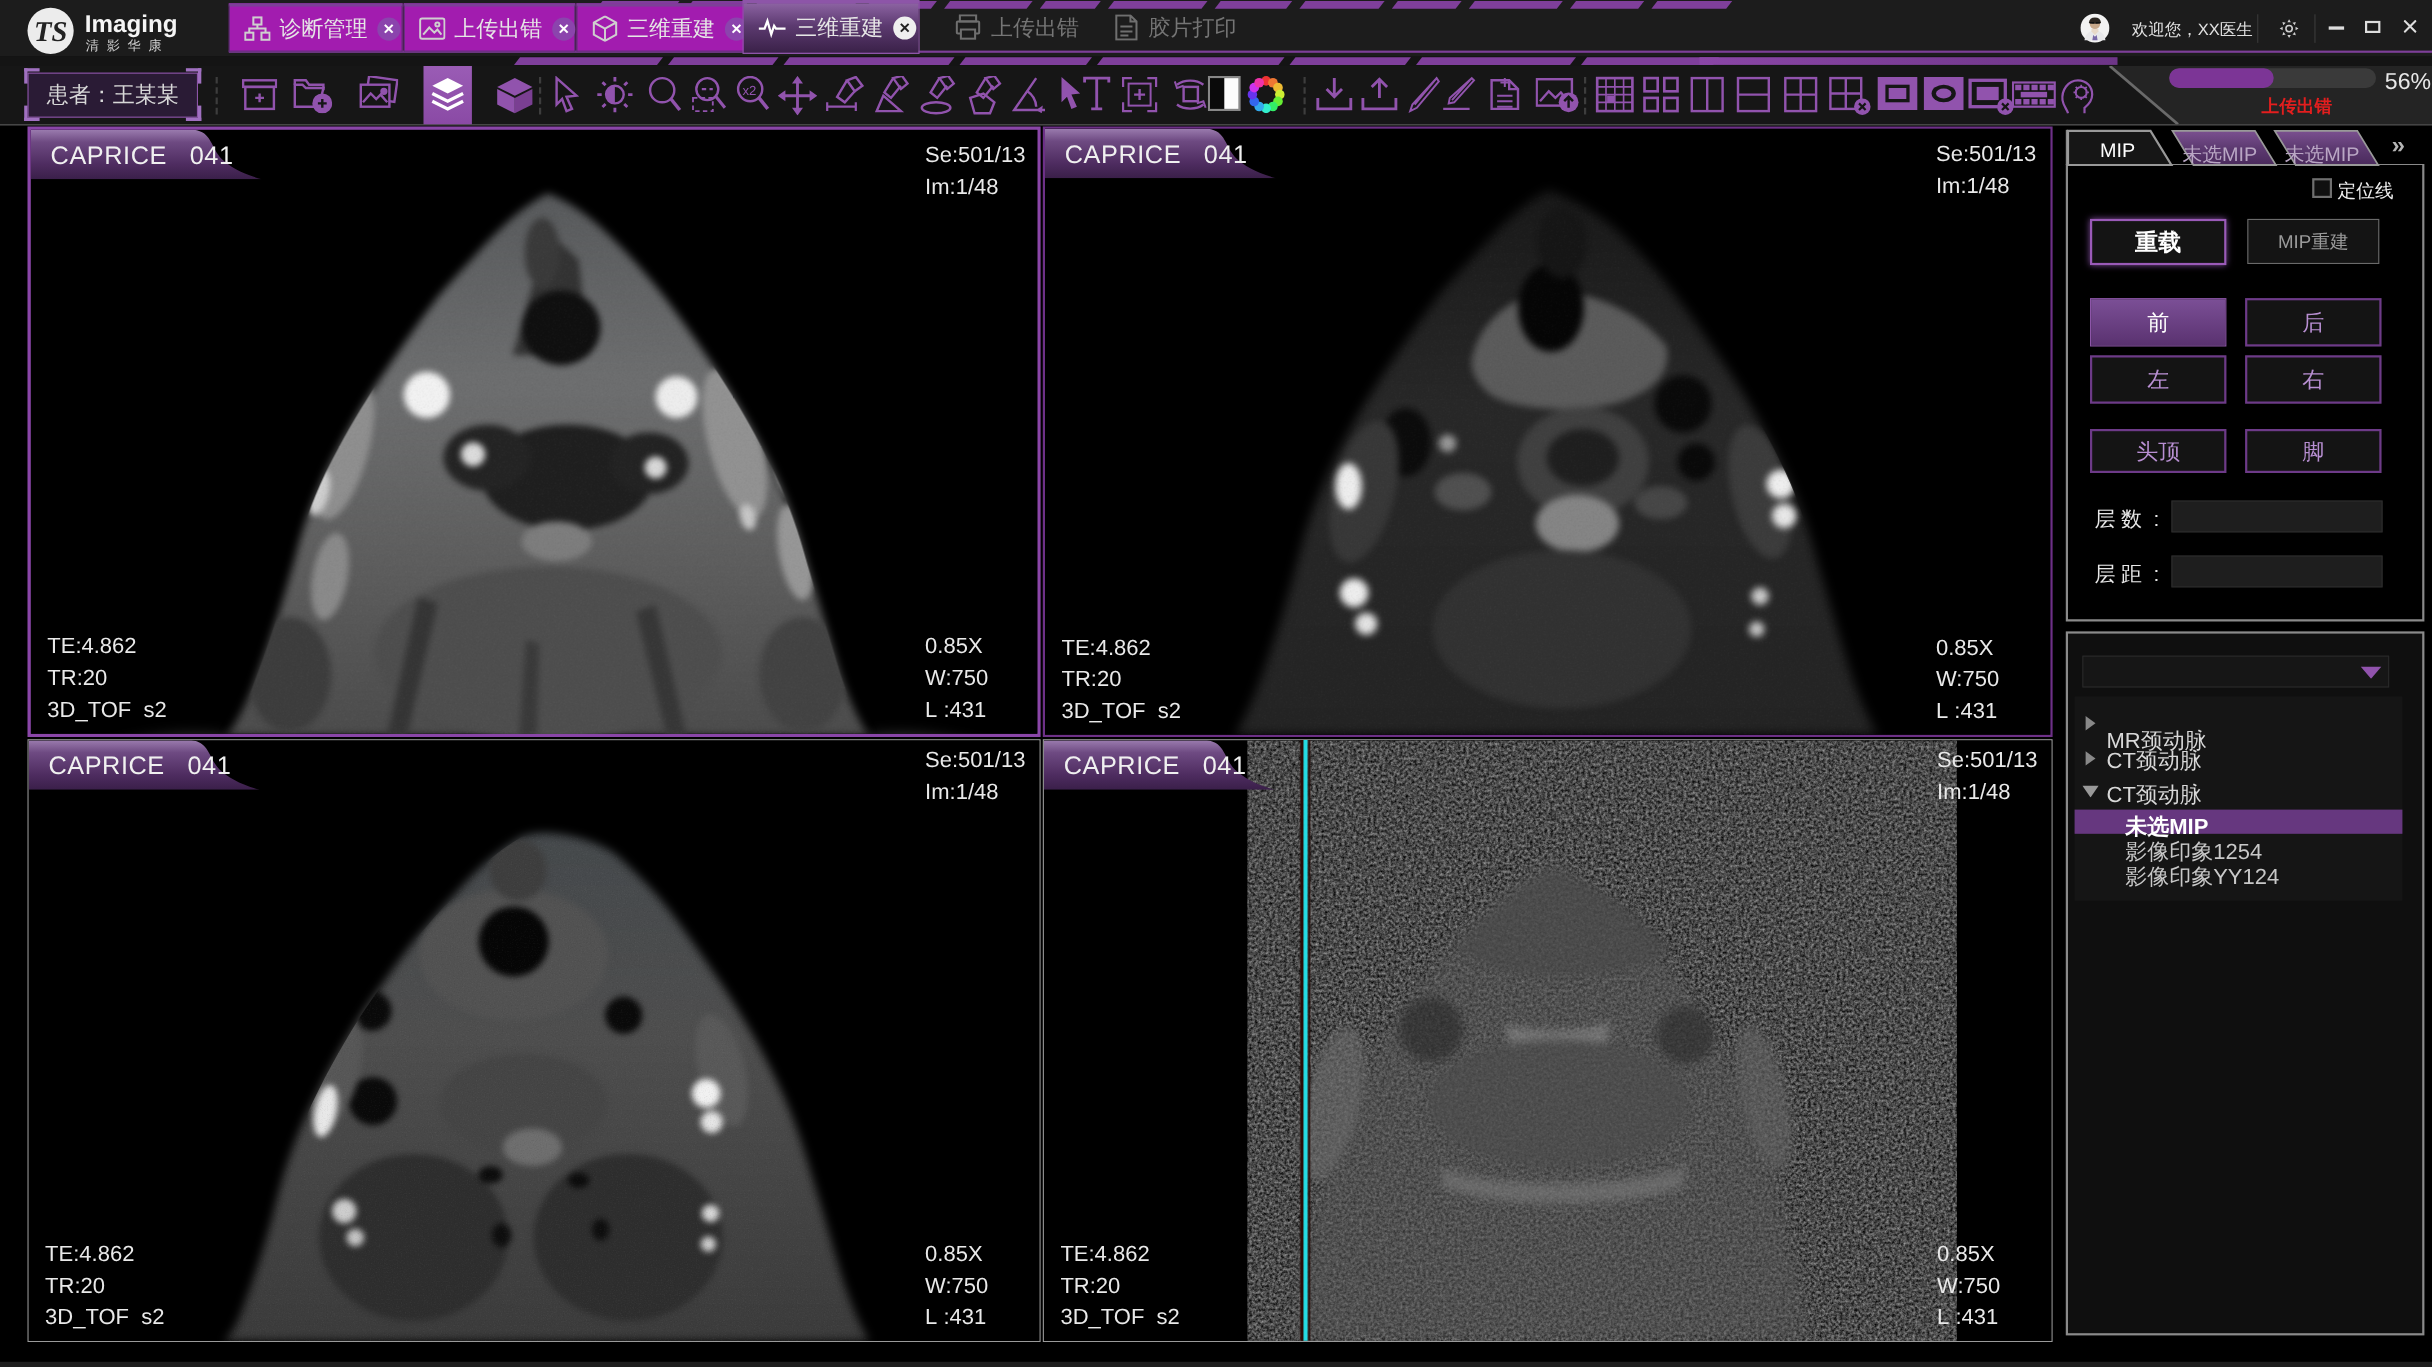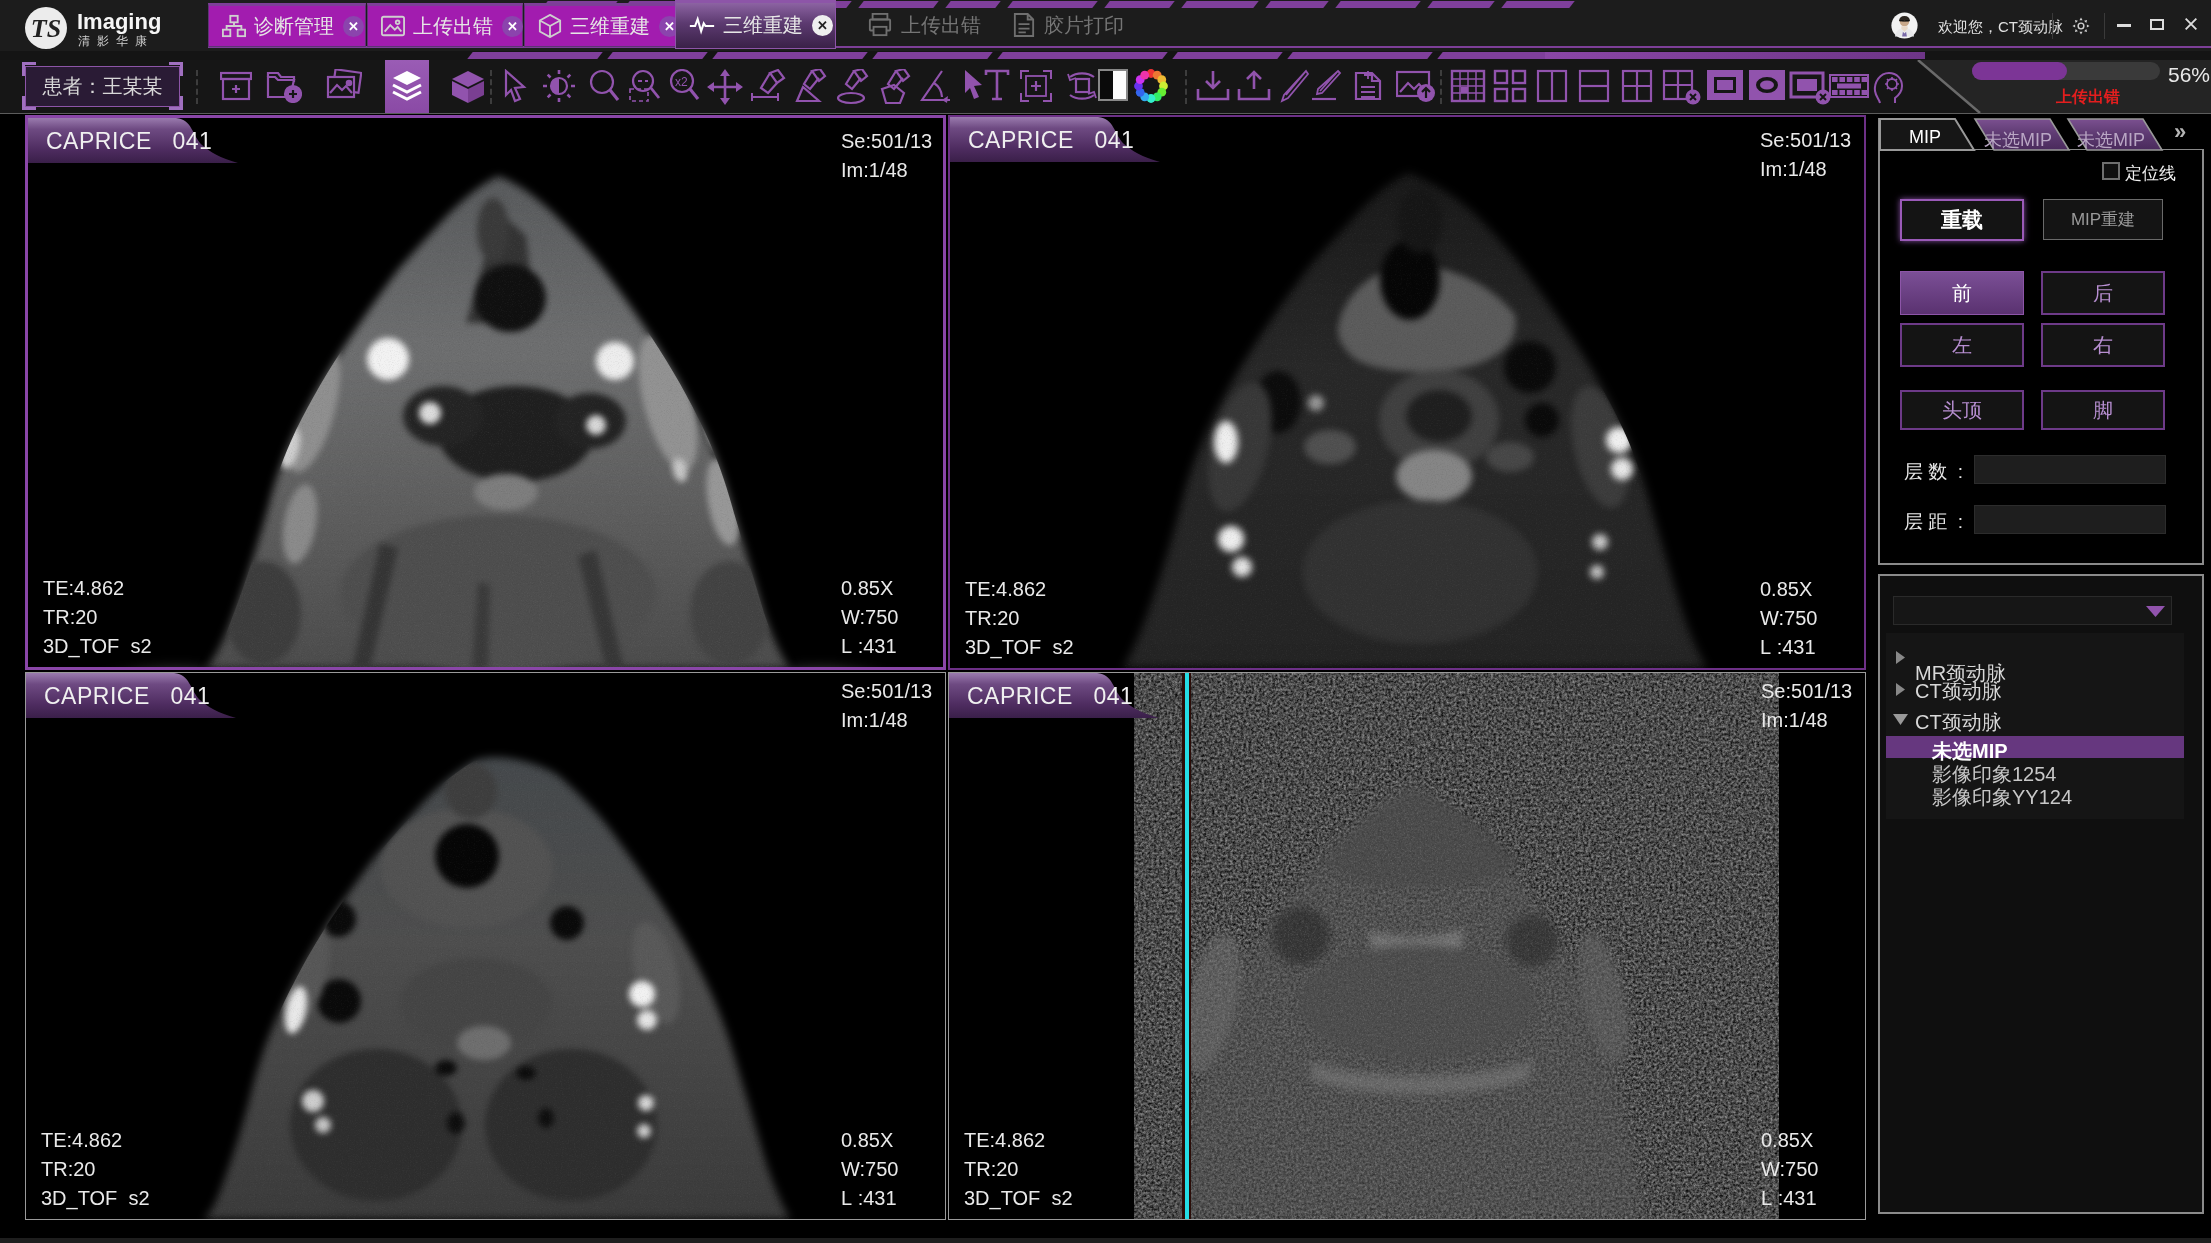--- a/index.html
+++ b/index.html
@@ -144,21 +144,21 @@
 
 <svg class="abs" style="left:1891px;top:12px" width="27" height="27" viewBox="0 0 34 34">
   <circle cx="17" cy="17" r="16.5" fill="#f2f2f2"></circle>
   <circle cx="17" cy="12" r="6" fill="#c8a88a"></circle>
   <path d="M17 5 a7 7 0 0 1 7 6 c-2 1.5 -12 1.5 -14 0 a7 7 0 0 1 7 -6" fill="#2c2620"></path>
   <path d="M5 31 c1 -8 6 -11 12 -11 s11 3 12 11" fill="#e8e8ea"></path>
   <path d="M13 21 l4 4 4 -4 v-3 h-8 Z" fill="#e8d9c8"></path>
   <path d="M15 25 l2 2 2 -2 1 6 h-6 Z" fill="#7a6aa8"></path>
   <path d="M11 11 h5 M18 11 h5" stroke="#111" stroke-width="1.6"></path>
 </svg>
-<div class="abs" style="left:1938px;top:18px;font-size:15px;color:#e0e0e0">欢迎您，CT颈动脉</div>
+<div class="abs" style="left:1938px;top:18px;font-size:15px;color:#e0e0e0">欢迎您，XX医生</div>
 <div class="abs" style="left:2052px;top:13px;width:1px;height:26px;background:#3a3a3a"></div>
 <svg class="abs" style="left:2071px;top:16px" width="20" height="20" viewBox="0 0 28 28" fill="none" stroke="#cfcfcf" stroke-width="2">
   <circle cx="14" cy="14" r="4"></circle>
   <path d="M14 2 l2.2 3.8 h-4.4Z M14 26 l2.2 -3.8 h-4.4Z M2 14 l3.8 -2.2 v4.4Z M26 14 l-3.8 -2.2 v4.4Z M5.5 5.5 l4.2 1.1 -3.1 3.1Z M22.5 5.5 l-1.1 4.2 -3.1 -3.1Z M5.5 22.5 l1.1 -4.2 3.1 3.1Z M22.5 22.5 l-4.2 -1.1 3.1 -3.1Z" fill="#cfcfcf" stroke="none"></path>
 </svg>
 <div class="abs" style="left:2104px;top:13px;width:1px;height:26px;background:#3a3a3a"></div>
 <div class="abs" style="left:2117px;top:24px;width:14px;height:3px;background:#ddd"></div>
 <div class="abs" style="left:2150px;top:19px;width:14px;height:11px;border:2px solid #ddd"></div>
 <svg class="abs" style="left:2185px;top:18px" width="12" height="12" viewBox="0 0 18 18" stroke="#ddd" stroke-width="2.8">
     <path d="M1 1 L17 17 M17 1 L1 17"></path>

